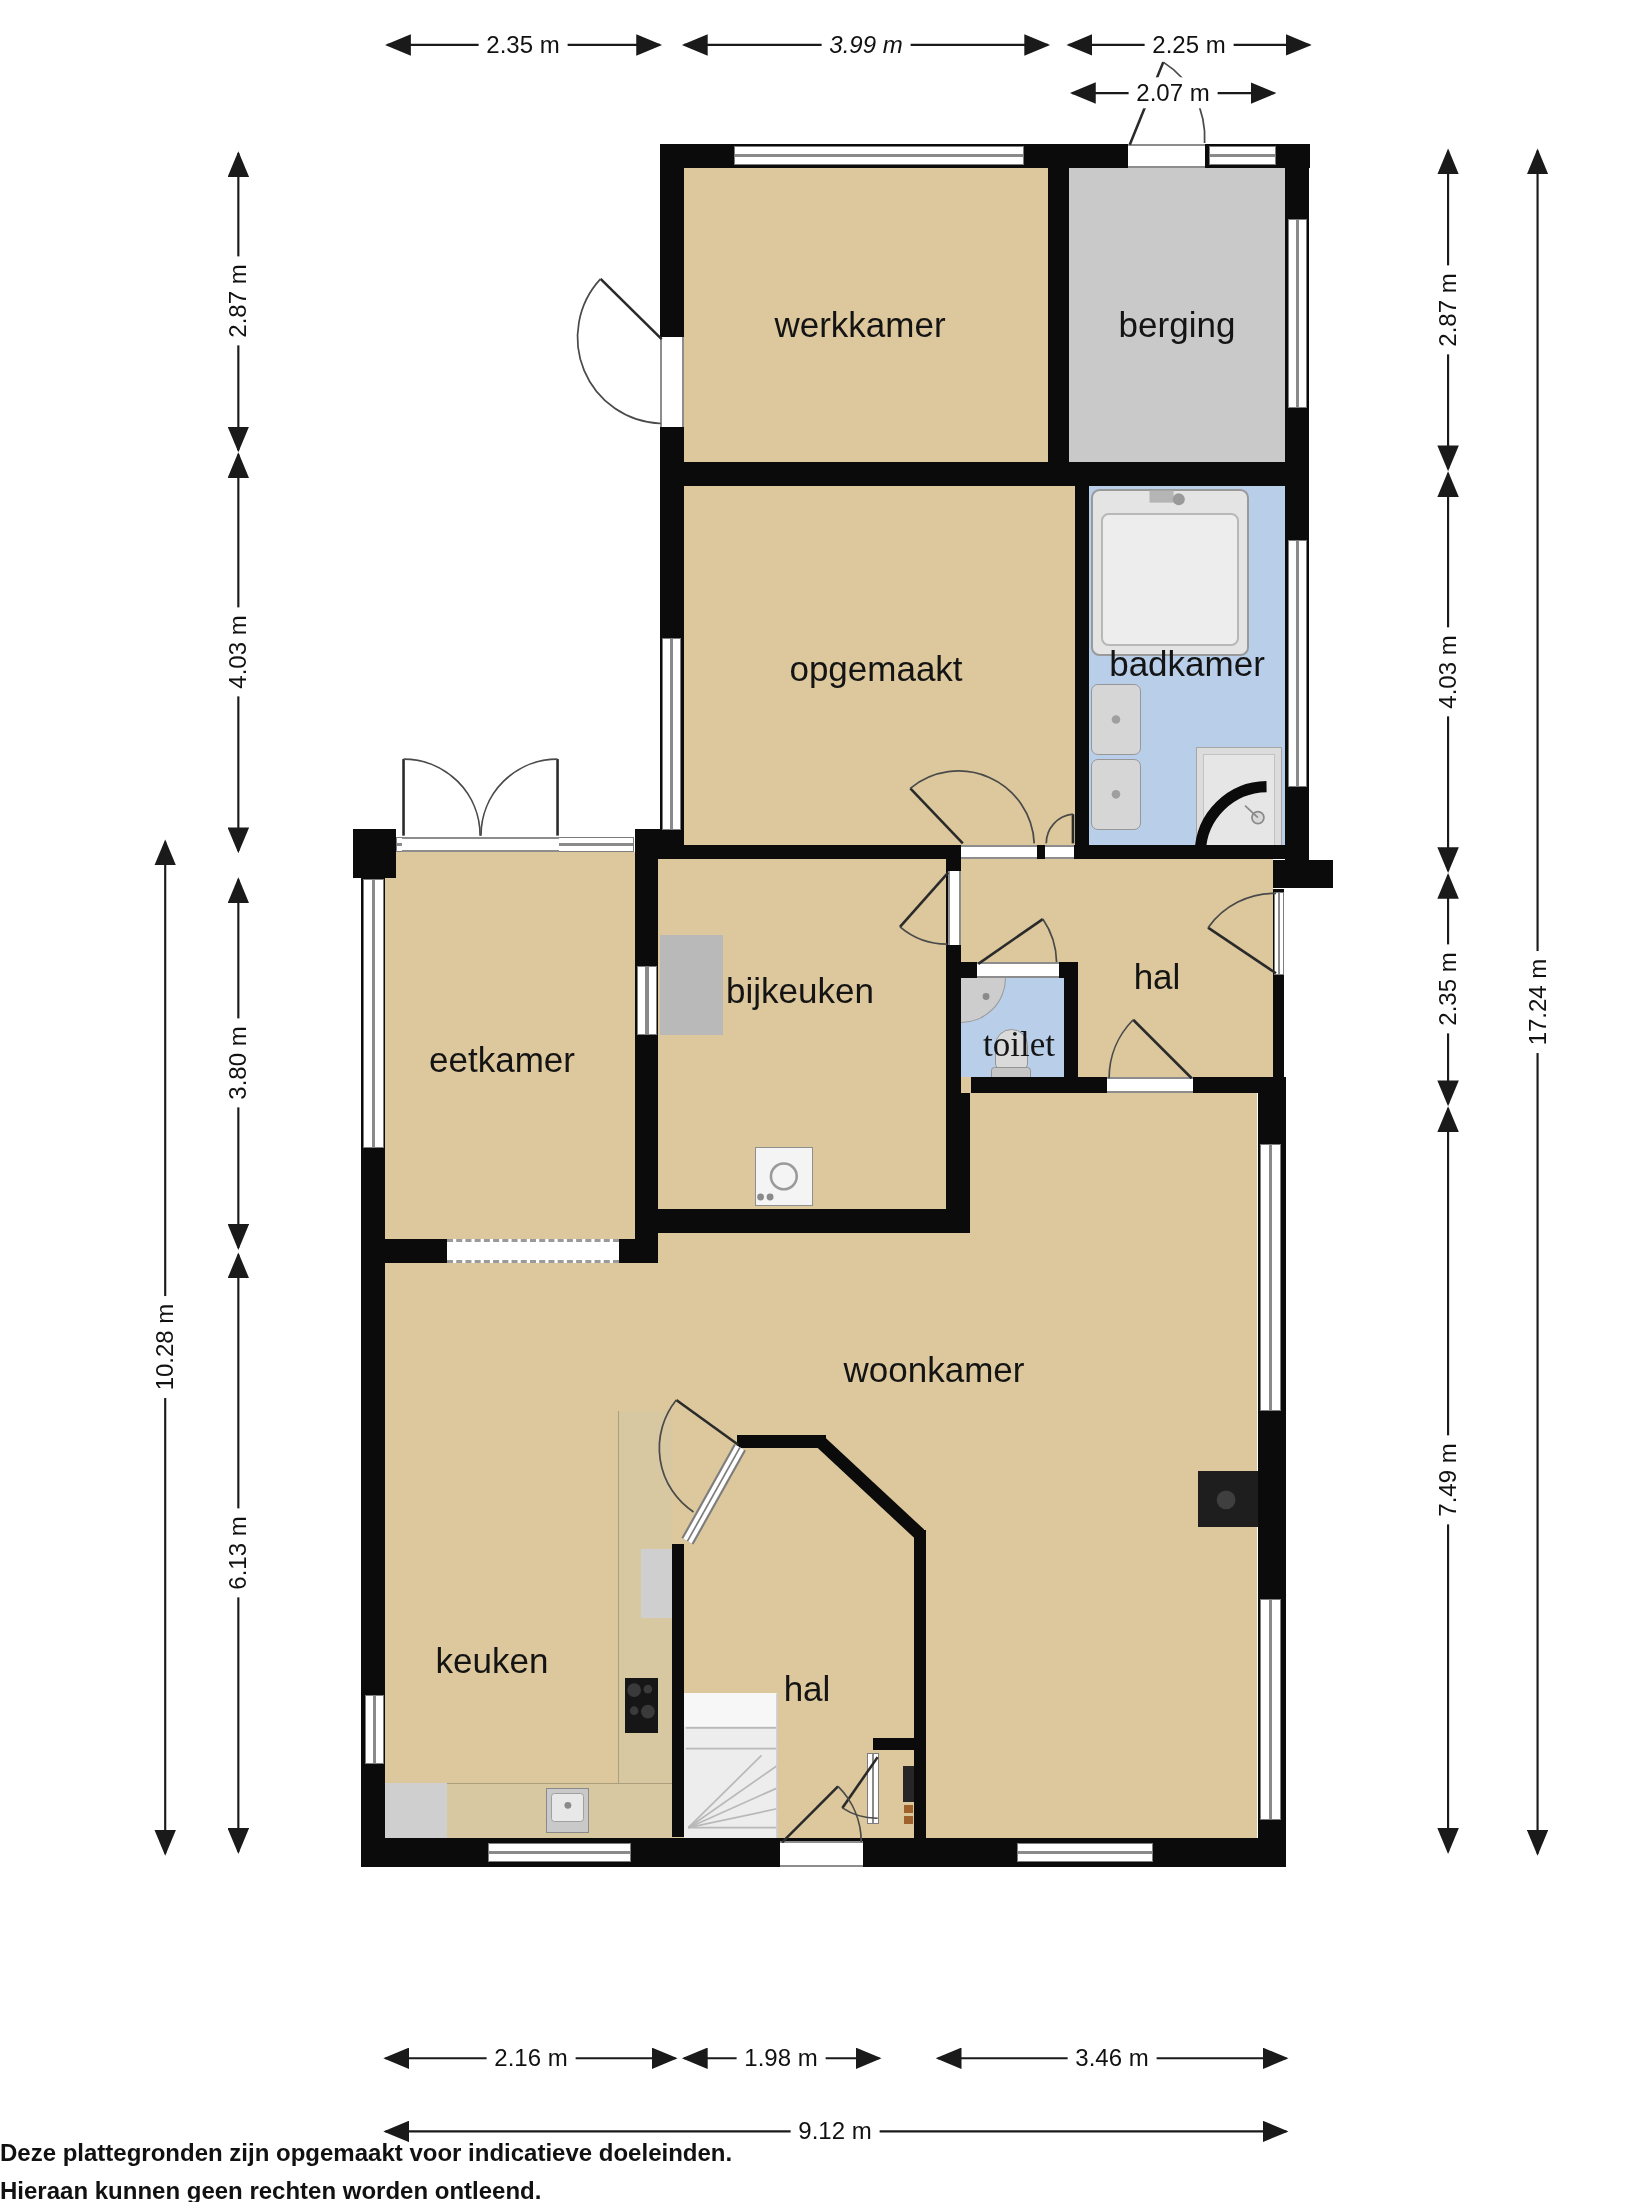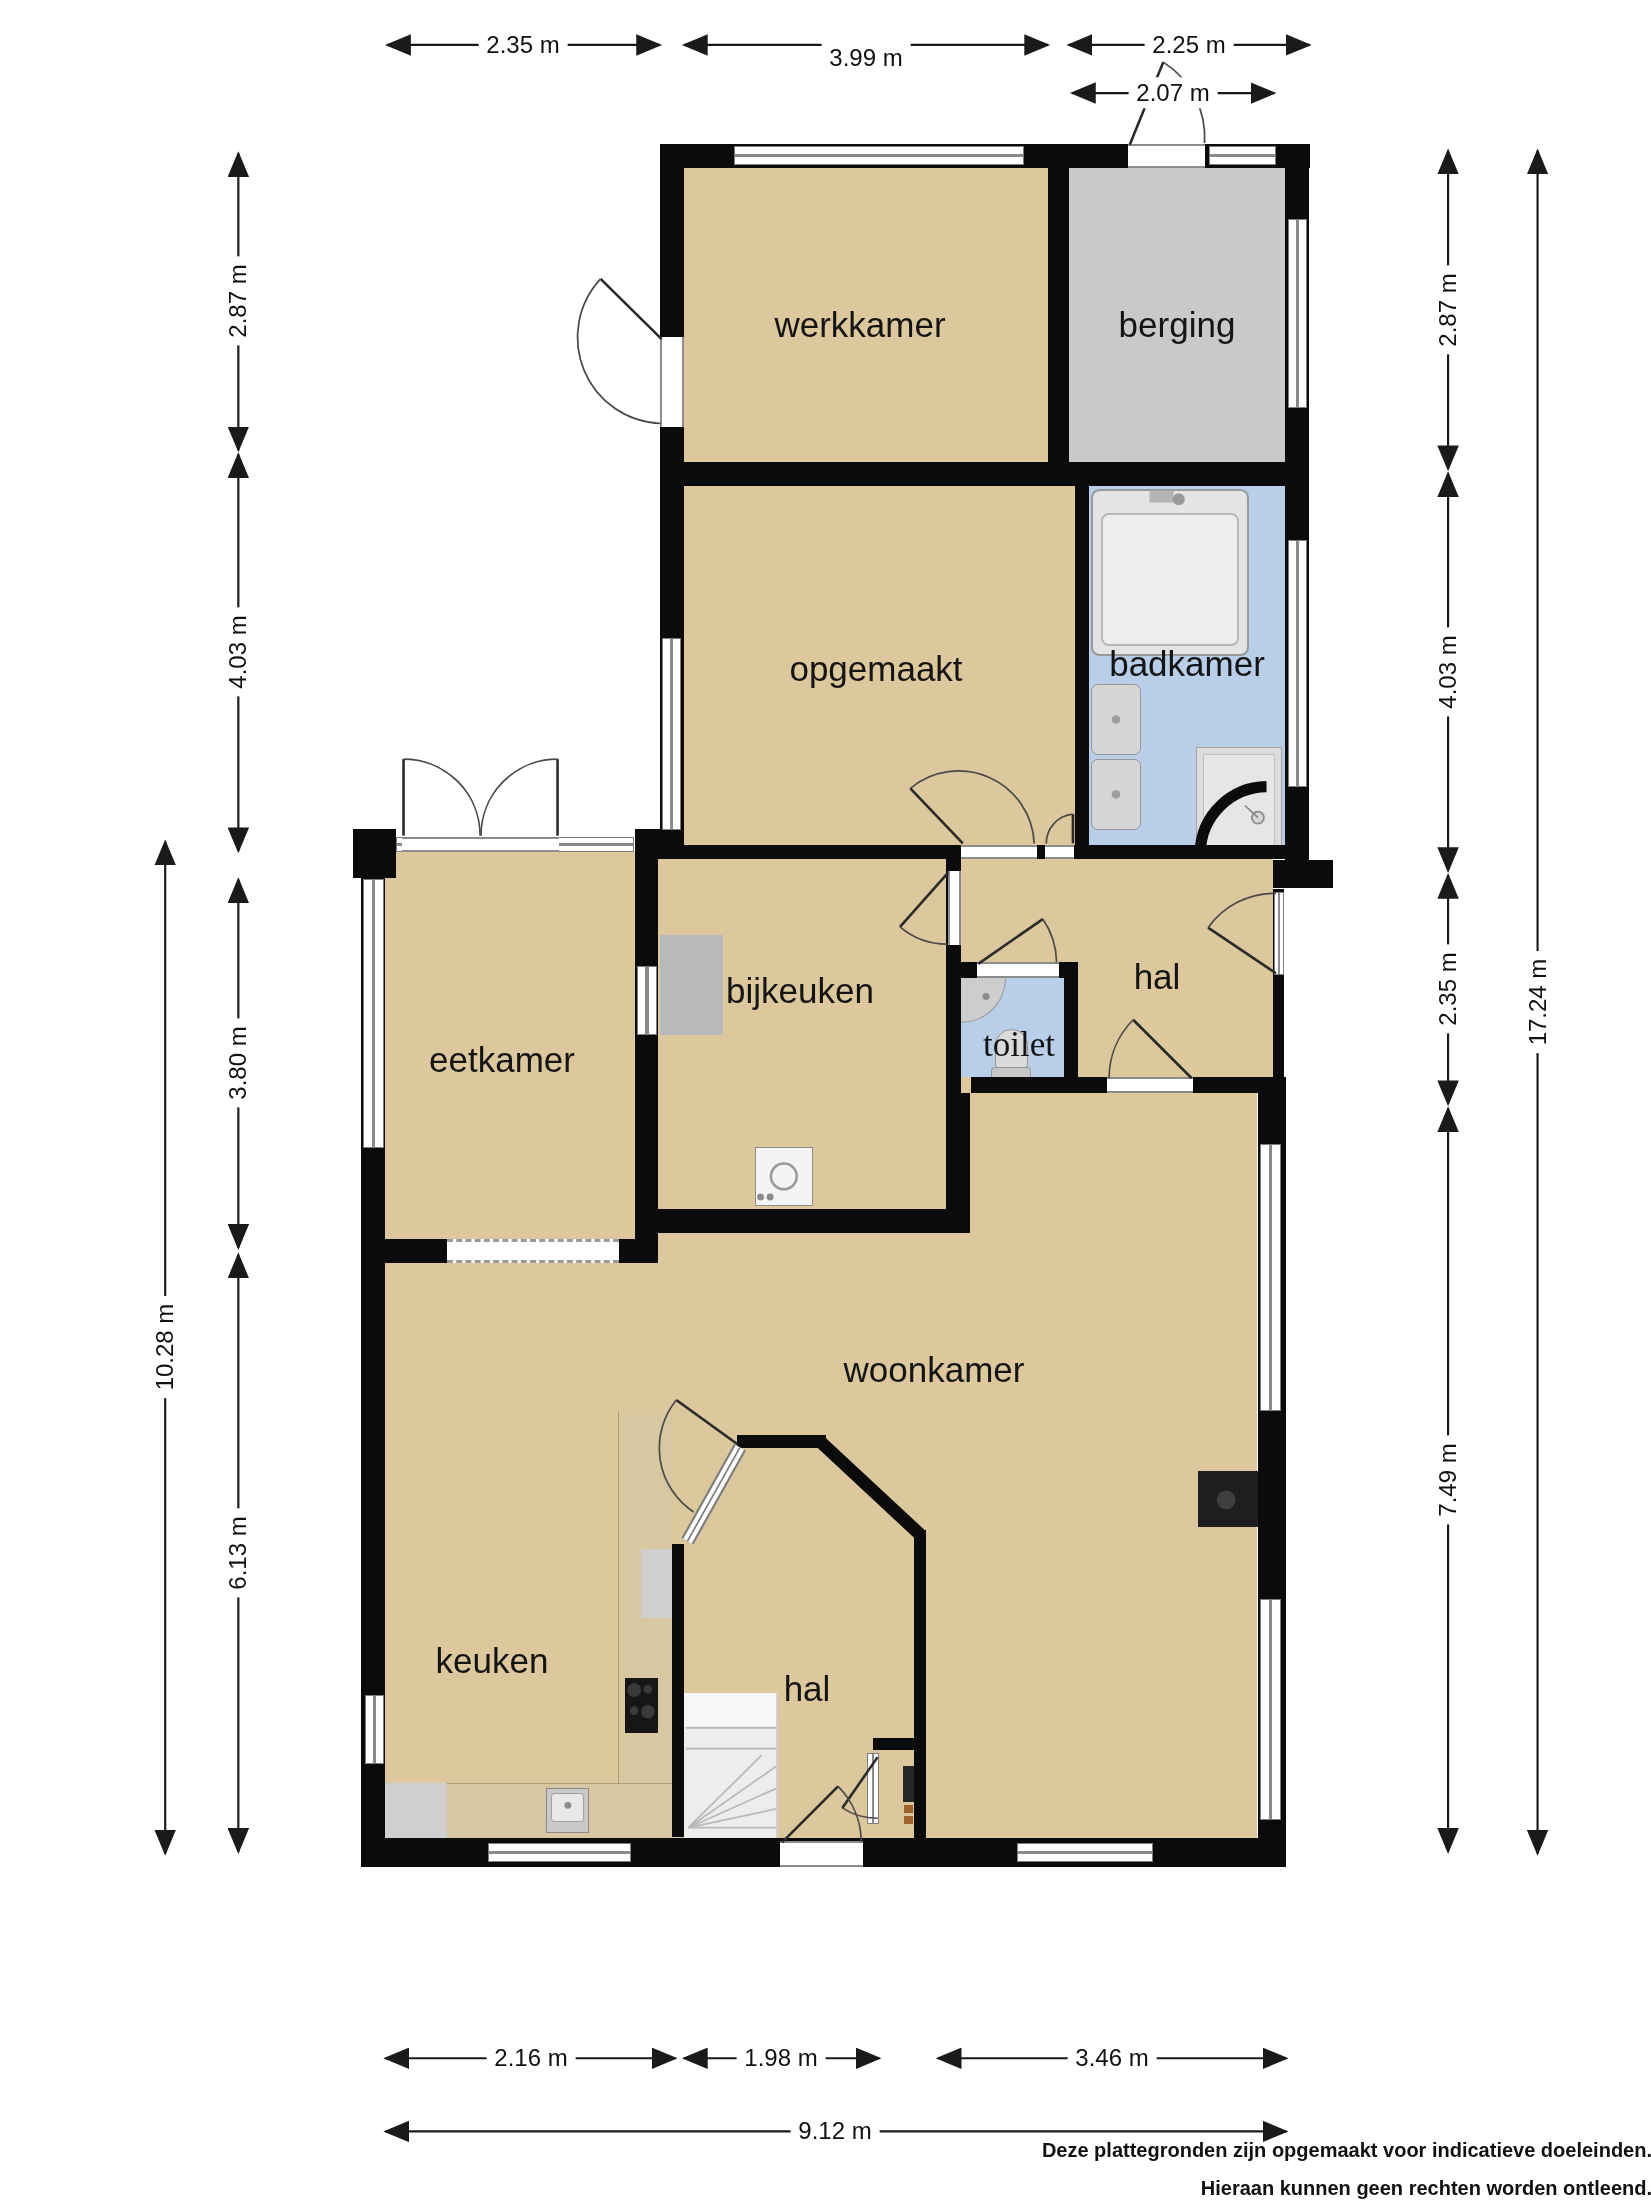--- a/index.html
+++ b/index.html
@@ -12,21 +12,21 @@
   .win.v{background:linear-gradient(to right,#fff 40%,#8a8a8a 40%,#8a8a8a 60%,#fff 60%);}
   .gap{position:absolute;background:#fff;box-sizing:border-box;}
   .sillh{border-top:2.6px solid #8d8d8d;border-bottom:2.6px solid #8d8d8d;}
   .sillv{border-left:2.6px solid #8d8d8d;border-right:2.6px solid #8d8d8d;}
   .dashh{border-top:3.4px dashed #9a9a9a;border-bottom:3.4px dashed #9a9a9a;background:#fff;}
   .fix{position:absolute;box-sizing:border-box;}
   .rlab{position:absolute;transform:translate(-50%,-50%);font-size:35px;color:#141414;white-space:nowrap;}
   .dlab{position:absolute;transform:translate(-50%,-50%);font-size:24px;color:#111;background:#fff;
         padding:1.7px 7.7px;white-space:nowrap;z-index:6;}
   .dlab.v{transform:translate(-50%,-50%) rotate(-90deg);}
-  .disc{position:absolute;left:0;width:100%;text-align:right;font-size:20px;font-weight:bold;color:#111;}
+  .disc{position:absolute;left:0;width:100%;text-align:left;font-size:24px;font-weight:bold;color:#111;}
   svg.overlay{position:absolute;left:0;top:0;z-index:5;pointer-events:none;}
   .lab-layer{position:absolute;left:0;top:0;width:100%;height:100%;z-index:6;}
 </style>
 </head>
 <body>
 
 <div id="canvas">
 
   <div class="room" style="left:684px;top:168px;width:364px;height:294px;background:#dcc89c;"></div>
   <div class="room" style="left:1069px;top:168px;width:217px;height:294px;background:#c9c9c9;"></div>
@@ -233,21 +233,21 @@
     <div class="rlab" style="left:1187px;top:664px;">badkamer</div>
     <div class="rlab" style="left:502px;top:1060px;">eetkamer</div>
     <div class="rlab" style="left:800px;top:991px;">bijkeuken</div>
     <div class="rlab" style="left:1019px;top:1045px;font-family:Liberation Serif, serif;">toilet</div>
     <div class="rlab" style="left:1157px;top:977px;">hal</div>
     <div class="rlab" style="left:934px;top:1370px;">woonkamer</div>
     <div class="rlab" style="left:492px;top:1661px;">keuken</div>
     <div class="rlab" style="left:807px;top:1689px;">hal</div>
 
     <div class="dlab" style="left:523px;top:45px;">2.35 m</div>
-    <div class="dlab" style="left:866px;top:58px;">3.99 m</div>
+    <div class="dlab" style="left:866px;top:45px;font-style:italic;">3.99 m</div>
     <div class="dlab" style="left:1189px;top:45px;">2.25 m</div>
     <div class="dlab" style="left:1173px;top:93px;">2.07 m</div>
 
     <div class="dlab v" style="left:238px;top:301px;">2.87 m</div>
     <div class="dlab v" style="left:238px;top:652px;">4.03 m</div>
     <div class="dlab v" style="left:238px;top:1063px;">3.80 m</div>
     <div class="dlab v" style="left:238px;top:1553px;">6.13 m</div>
     <div class="dlab v" style="left:165px;top:1347px;">10.28 m</div>
 
     <div class="dlab v" style="left:1448px;top:310px;">2.87 m</div>

